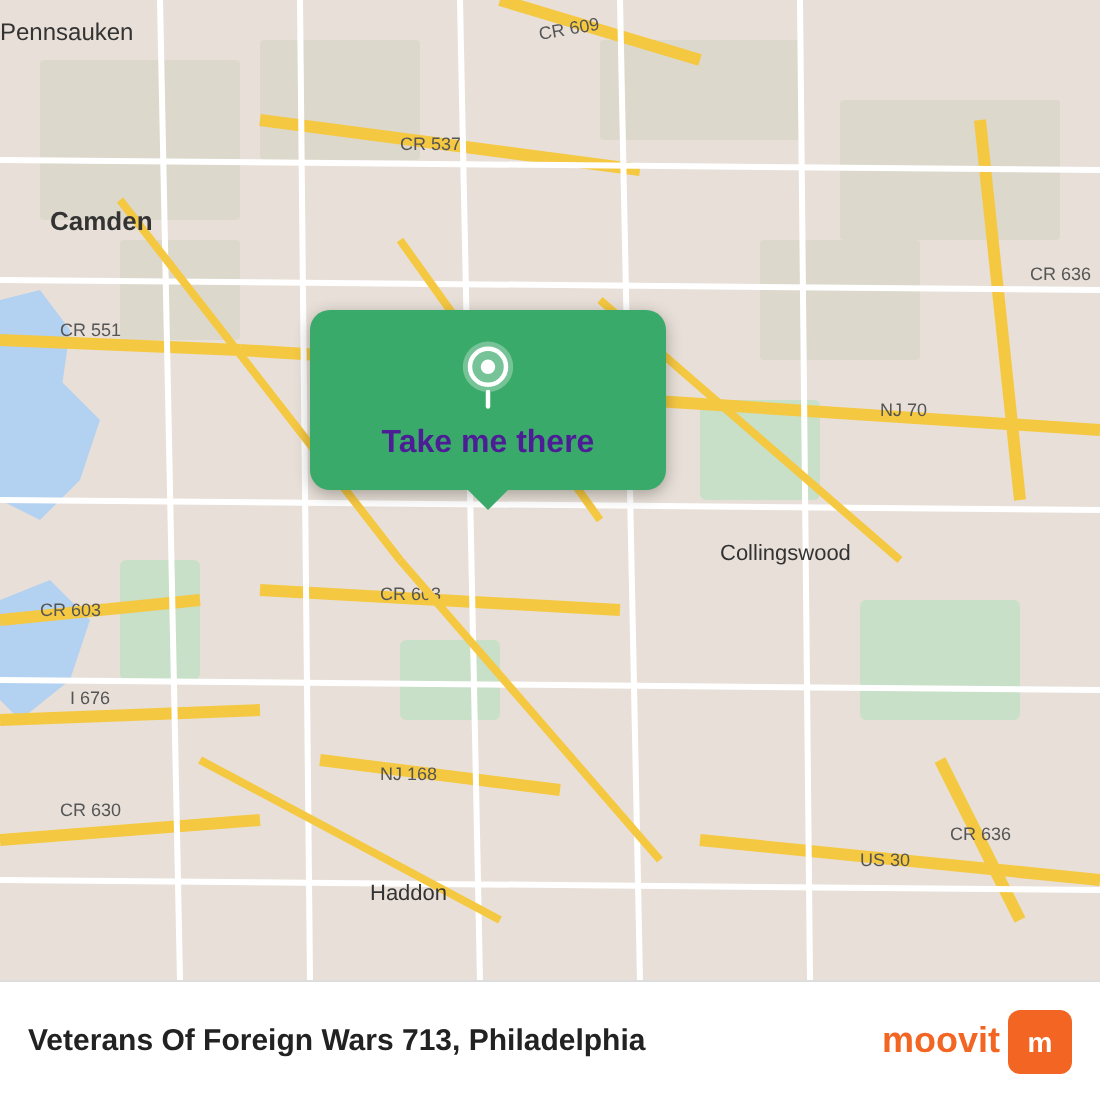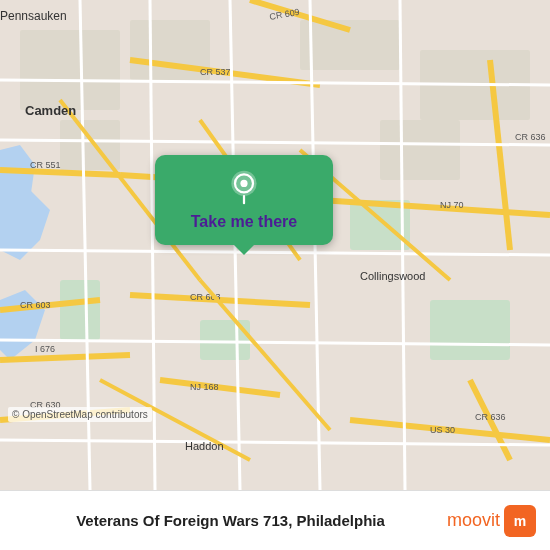--- a/index.html
+++ b/index.html
@@ -42,32 +42,31 @@
     #location-info {
       display: flex;
       flex-direction: column;
       flex: 1;
     }
 
     #location-name {
       font-size: 15px;
       font-weight: 600;
       color: #222;
-      text-align: center;
     }
 
     #moovit-logo {
       display: flex;
       align-items: center;
       gap: 4px;
     }
 
     #moovit-text {
       font-size: 18px;
-      font-weight: 400;
+      font-weight: 700;
       color: #f26522;
     }
 
     #moovit-icon {
       width: 32px;
       height: 32px;
       background: #f26522;
       border-radius: 6px;
       display: flex;
       align-items: center;
@@ -228,21 +227,20 @@
   <div id="take-me-there-popup">
     <svg id="popup-icon" viewBox="0 0 36 40" xmlns="http://www.w3.org/2000/svg">
       <circle cx="18" cy="16" r="14" fill="white" opacity="0.3"></circle>
       <circle cx="18" cy="16" r="10" fill="none" stroke="white" stroke-width="2.5"></circle>
       <circle cx="18" cy="16" r="4" fill="white"></circle>
       <path d="M18 30 L18 38" stroke="white" stroke-width="2.5" stroke-linecap="round"></path>
     </svg>
     <span id="popup-label">Take me there</span>
   </div>
 
-  <div id="copyright">© OpenStreetMap contributors</div>
 </div>
 
 <div id="bottom-bar">
   <div id="location-info">
     <span id="location-name">Veterans Of Foreign Wars 713, Philadelphia</span>
   </div>
   <div id="moovit-logo">
     <span id="moovit-text">moovit</span>
     <div id="moovit-icon">
       <svg width="22" height="22" viewBox="0 0 22 22" xmlns="http://www.w3.org/2000/svg">

